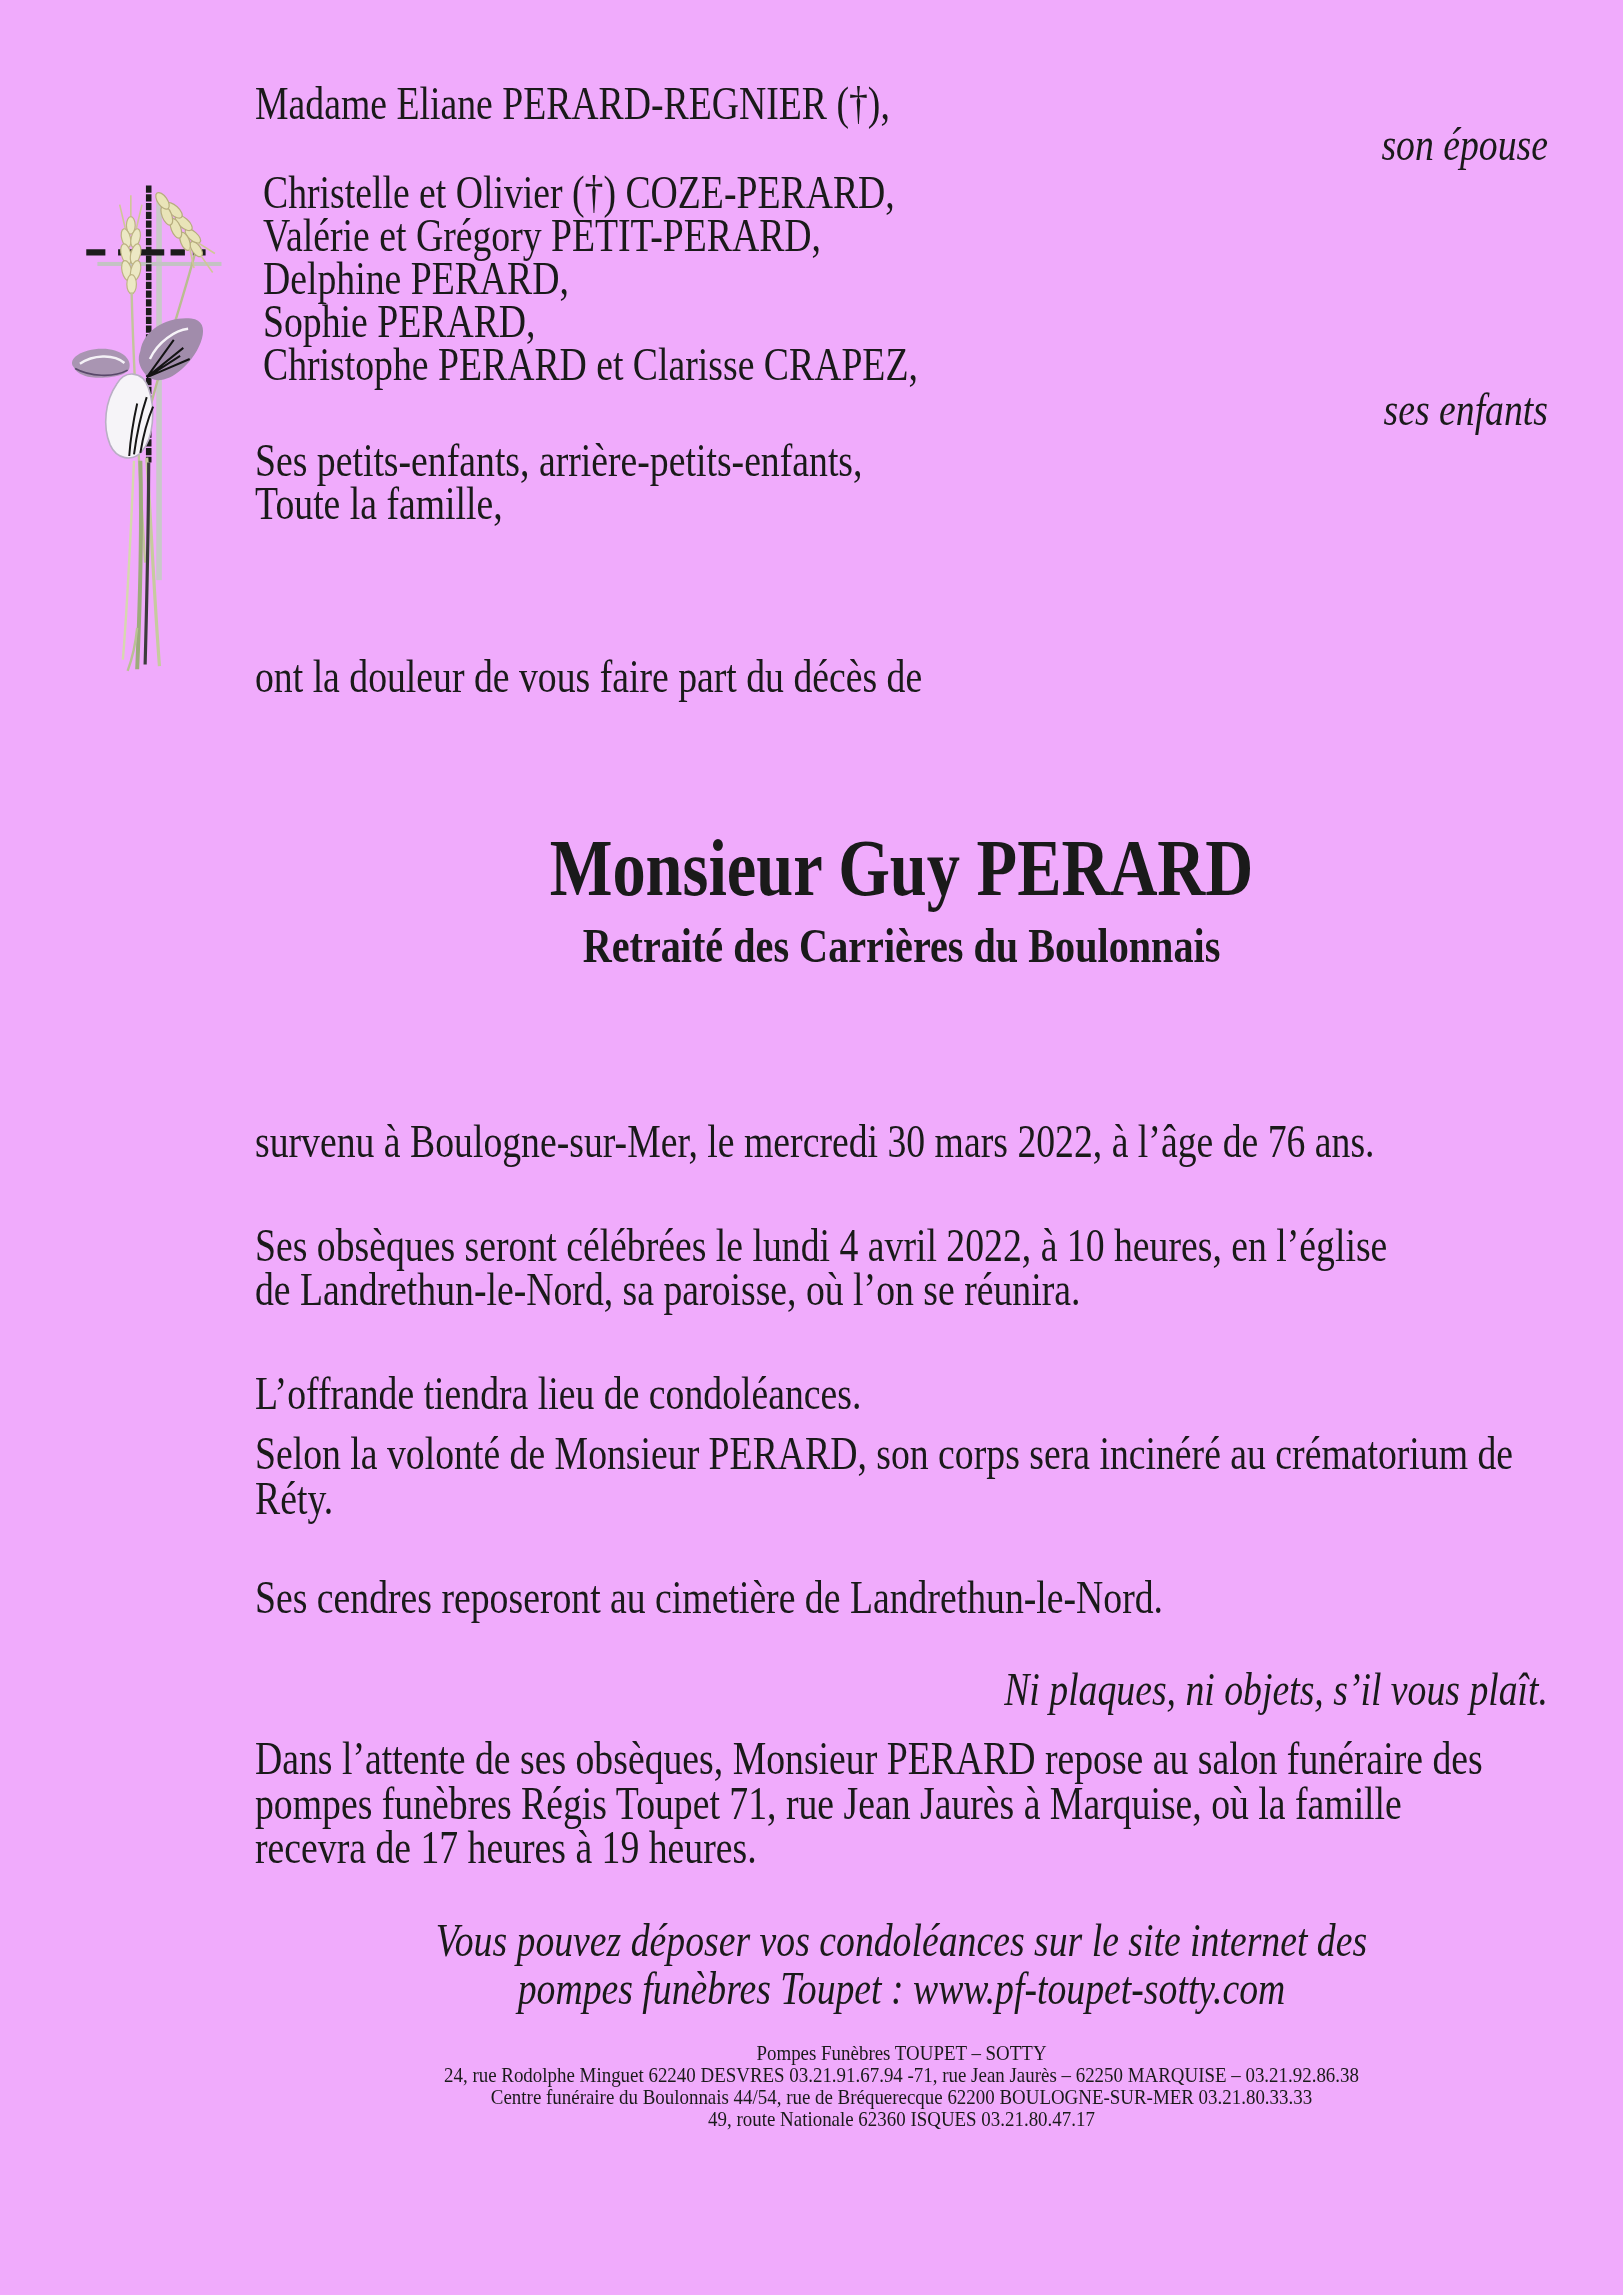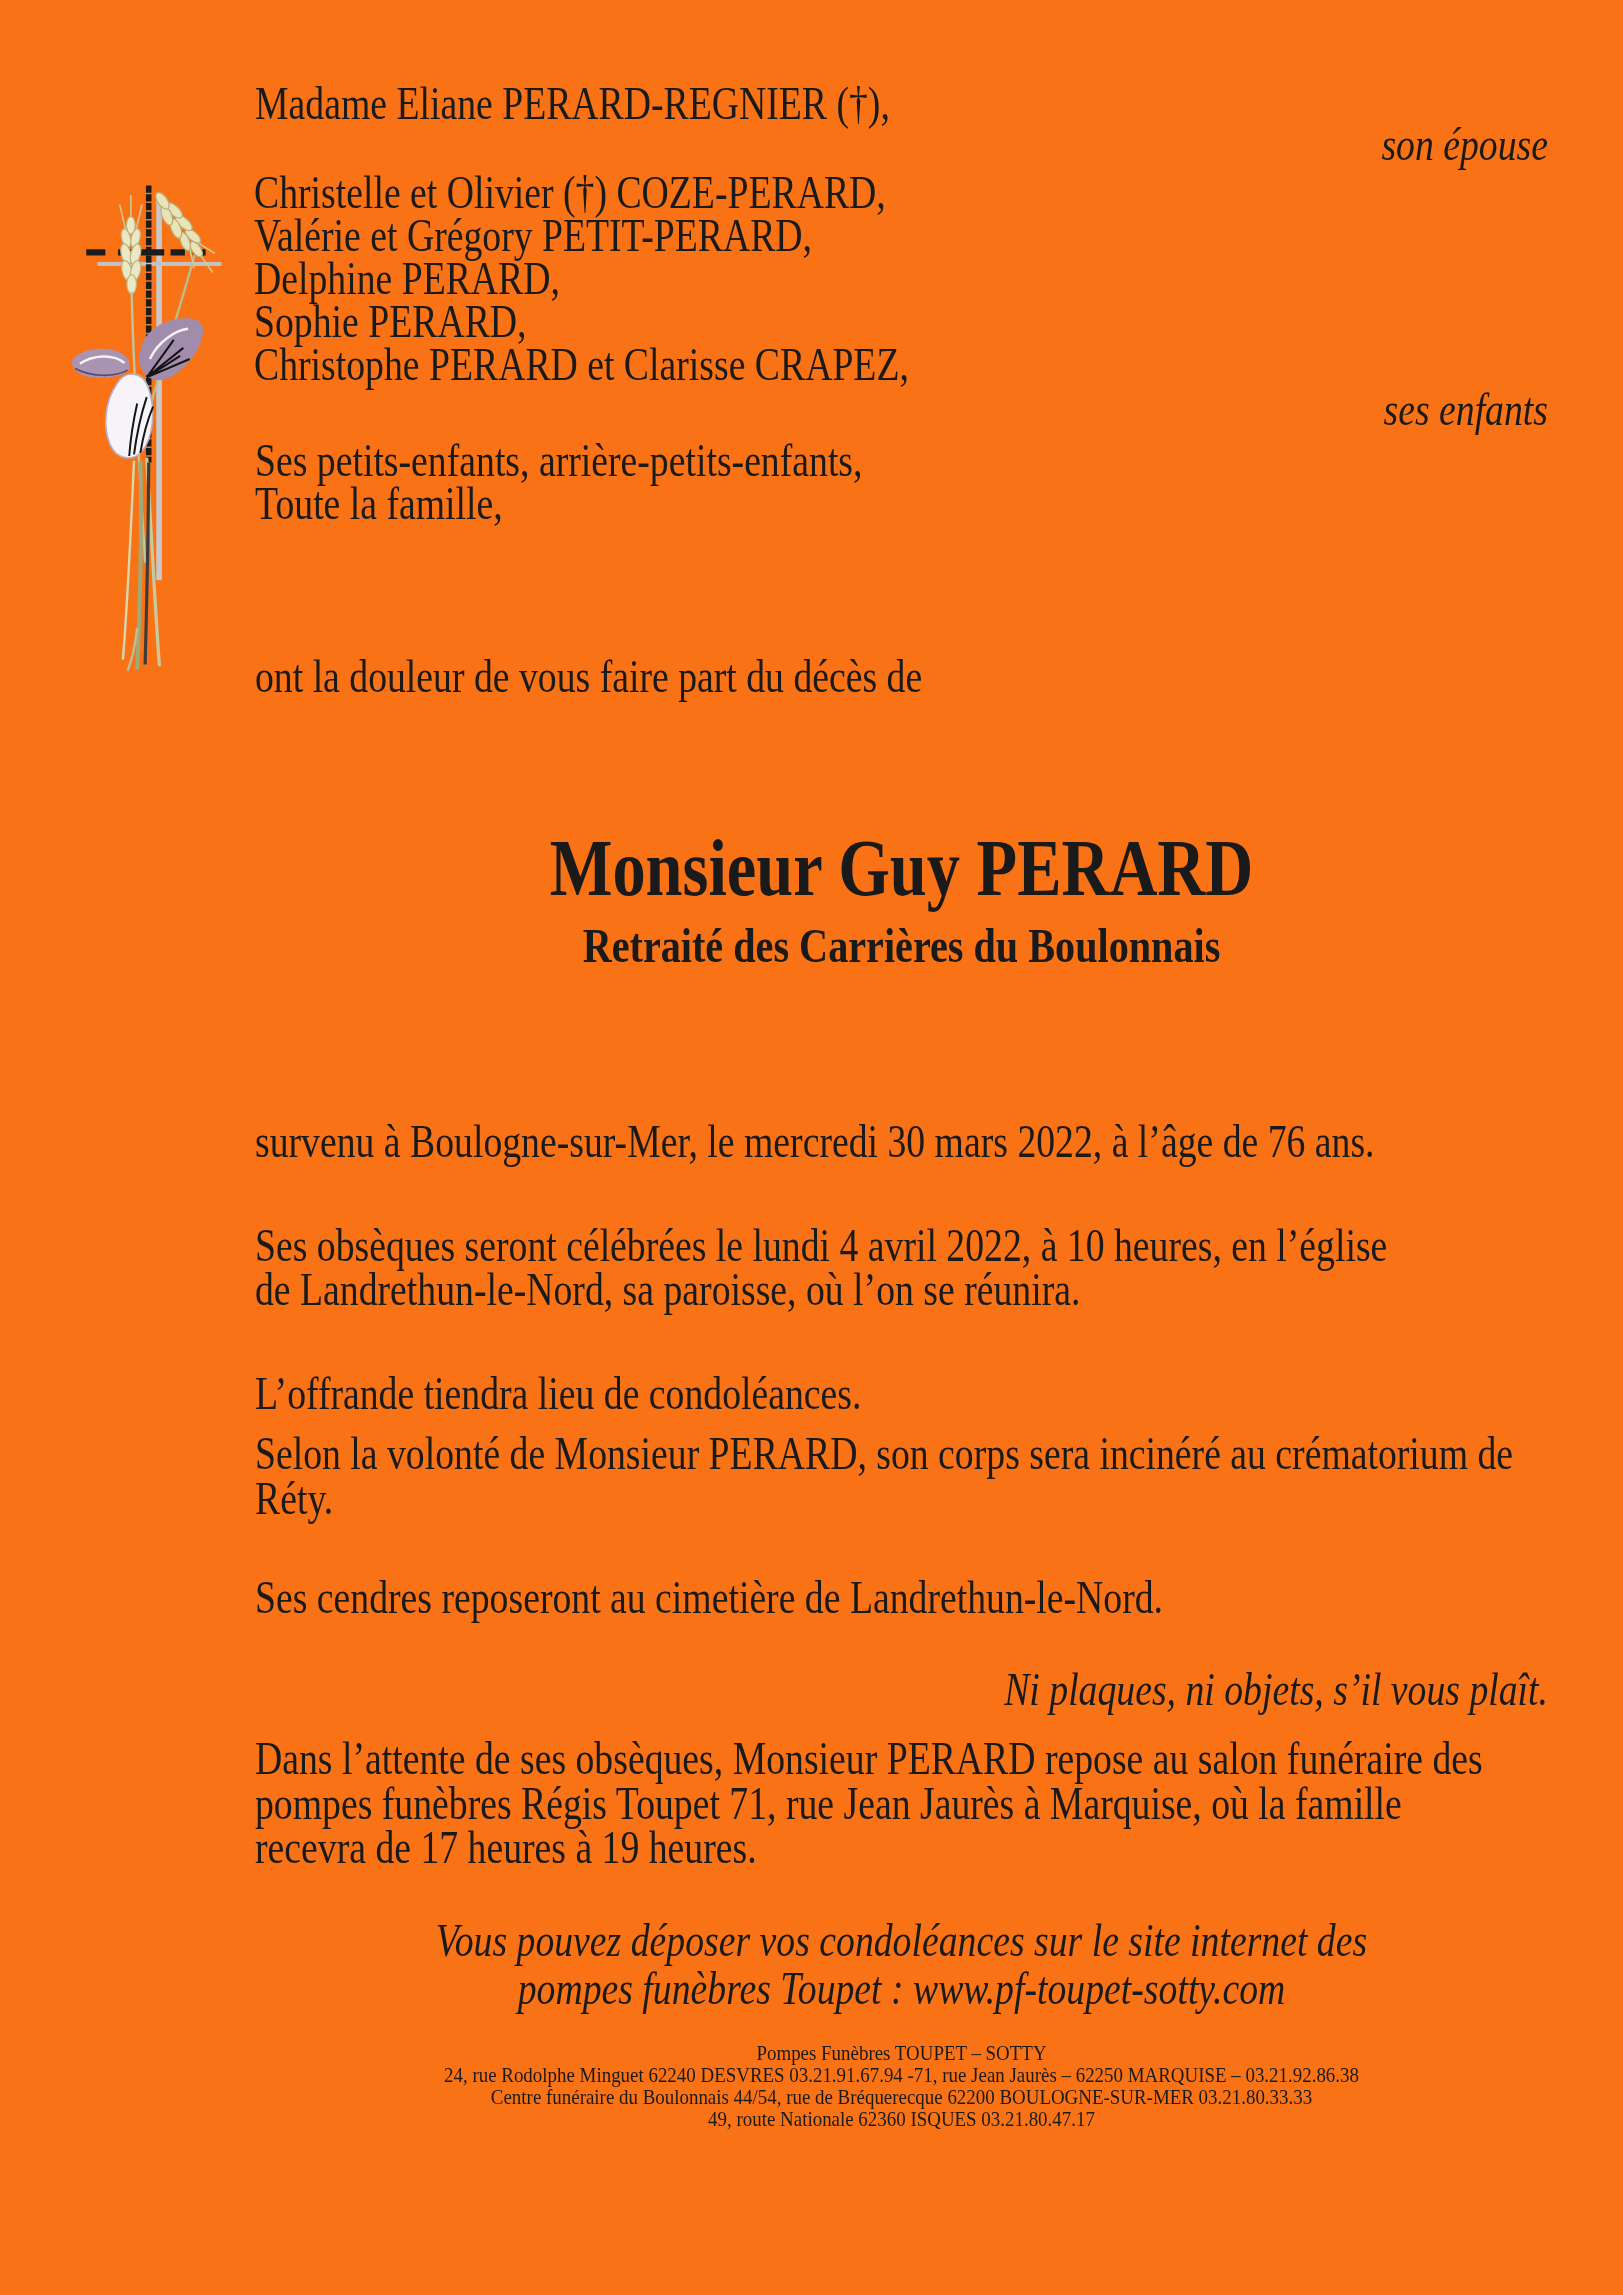--- a/index.html
+++ b/index.html
@@ -1,36 +1,36 @@
 <!DOCTYPE html>
 <html style="font-size:12.8px"><head>
 <meta charset="utf-8">
 <style>
   html,body{margin:0;padding:0;background:#e8e8e8;}
   .page{
     position:relative;
     width:1624px;height:2295px;
-    background:#f97316;
+    background:#f0abfc;
     font-family:"Liberation Serif", serif;
     color:#1a1a1a;
     overflow:hidden;
   }
   .line{
     position:absolute;
     white-space:nowrap;
     font-size:46px;
     line-height:46px;
     color:#1a1a1a;
   }
   .left{left:255px;transform:scaleX(0.82);transform-origin:0 50%;}
   .col{left:255px;width:1293px;}
   .right{text-align:right;transform:scaleX(0.82);transform-origin:100% 50%;}
   .center{text-align:center;transform:scaleX(0.82);transform-origin:50% 50%;}
   .italic{font-style:italic;}
-  .children-block{position:absolute;left:254px;top:171px;}
+  .children-block{position:absolute;left:263px;top:171px;}
   .child-line{
     white-space:nowrap;font-size:46px;height:43px;line-height:43px;
     transform:scaleX(0.82);transform-origin:0 50%;
   }
   .deceased-title{font-size:81px;line-height:81px;font-weight:bold;}
   .deceased-subtitle{font-size:49px;line-height:49px;font-weight:bold;}
   .footer-block{
     position:absolute;left:255px;top:2042px;width:1293px;
     text-align:center;font-size:21.5px;line-height:22px;
     transform:scaleX(0.88);transform-origin:50% 0;

